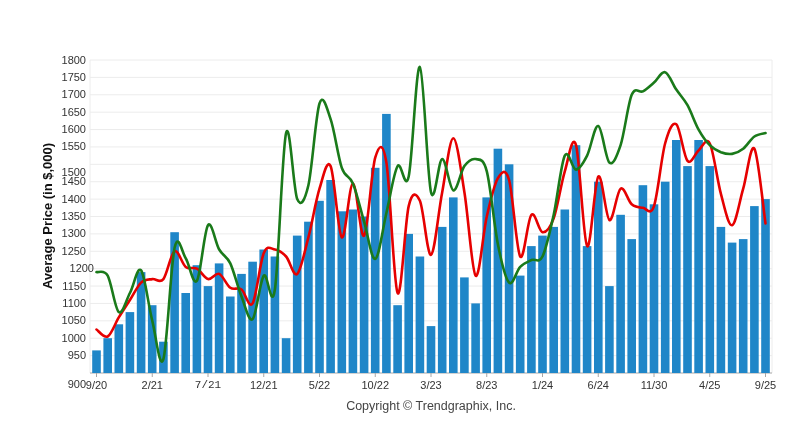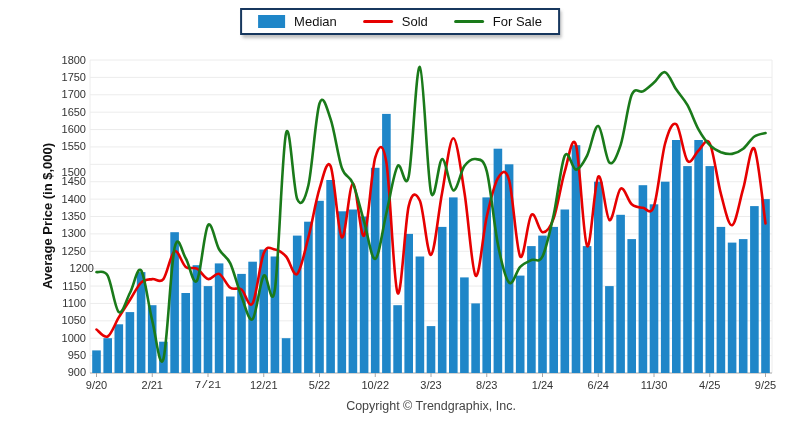--- a/index.html
+++ b/index.html
@@ -29,34 +29,20 @@
     position:absolute; top:399px; left:90px; width:682px;
     text-align:center; font-size:12.5px; color:#444;
   }
   svg.chart { position:absolute; left:0; top:0; }
 </style>
 </head>
 <body>
 
 <div class="stage">
 
-  <div class="legend" style="border-color: rgb(23, 55, 94);">
-    <div class="legend-item">
-      <span class="swatch" style="background: rgb(31, 134, 200);"></span>
-      <span>Median</span>
-    </div>
-    <div class="legend-item">
-      <span class="line-swatch" id="sold-swatch" style="background: rgb(230, 0, 0);"></span>
-      <span>Sold</span>
-    </div>
-    <div class="legend-item">
-      <span class="line-swatch" id="forsale-swatch" style="background: rgb(26, 122, 26);"></span>
-      <span>For Sale</span>
-    </div>
-  </div>
 
   <div class="y-title">Average Price (in $,000)</div>
 
   <svg id="chart-svg" class="chart" width="800" height="434" viewBox="0 0 800 434">
       <defs>
         <clipPath id="plotclip">
           <rect x="86" y="54" width="692" height="322"></rect>
         </clipPath>
       </defs>
       <line x1="90" y1="355.6111111111111" x2="772" y2="355.6111111111111" stroke="#ECECEC" stroke-width="1"></line>
@@ -152,21 +138,21 @@
       <rect x="716.6" y="226.9" width="8.6" height="146.1" fill="#1F86C8"></rect>
       <rect x="727.8" y="242.6" width="8.6" height="130.4" fill="#1F86C8"></rect>
       <rect x="738.9" y="239.1" width="8.6" height="133.9" fill="#1F86C8"></rect>
       <rect x="750.1" y="206.1" width="8.6" height="166.9" fill="#1F86C8"></rect>
       <rect x="761.2" y="199.1" width="8.6" height="173.9" fill="#1F86C8"></rect>
       <path d="M96.5,329.5C98.4,330.7 103.9,338.5 107.7,336.5C111.4,334.5 115.1,323.4 118.8,317.4C122.5,311.3 126.2,305.8 129.9,300.0C133.7,294.2 137.4,286.1 141.1,282.6C144.8,279.1 148.5,279.7 152.3,279.1C156.0,278.5 159.7,283.7 163.4,279.1C167.1,274.5 170.8,253.3 174.6,251.3C178.3,249.2 182.0,264.0 185.7,266.9C189.4,269.8 193.1,266.6 196.9,268.7C200.6,270.7 204.3,278.2 208.0,279.1C211.7,280.0 215.4,272.4 219.2,273.9C222.9,275.3 226.6,285.2 230.3,287.8C234.0,290.4 237.7,286.9 241.5,289.5C245.2,292.1 248.9,309.5 252.6,303.4C256.3,297.4 260.0,262.0 263.8,253.0C267.5,244.0 271.2,249.0 274.9,249.5C278.6,250.1 282.3,252.4 286.1,256.5C289.8,260.6 293.5,277.1 297.2,273.9C300.9,270.7 304.6,251.6 308.4,237.4C312.1,223.2 315.8,200.6 319.5,188.7C323.2,176.8 326.9,158.0 330.6,166.1C334.4,174.2 338.1,234.5 341.8,237.4C345.5,240.3 349.2,183.8 352.9,183.5C356.7,183.2 360.4,240.0 364.1,235.6C367.8,231.3 371.5,169.5 375.3,157.4C379.0,145.2 382.7,140.0 386.4,162.6C390.1,185.2 393.8,285.8 397.6,293.0C401.3,300.3 405.0,221.4 408.7,206.1C412.4,190.7 416.1,192.7 419.9,200.8C423.6,209.0 427.3,256.2 431.0,254.8C434.7,253.3 438.4,211.6 442.2,192.2C445.9,172.7 449.6,138.3 453.3,138.3C457.0,138.3 460.7,169.3 464.4,192.2C468.2,215.1 471.9,271.6 475.6,275.6C479.3,279.7 483.0,232.7 486.8,216.5C490.5,200.3 494.2,184.3 497.9,178.2C501.6,172.2 505.3,166.9 509.1,180.0C512.8,193.0 516.5,250.7 520.2,256.5C523.9,262.3 527.6,218.8 531.4,214.8C535.1,210.7 538.8,231.6 542.5,232.2C546.2,232.7 549.9,228.4 553.7,218.2C557.4,208.1 561.1,183.5 564.8,171.3C568.5,159.1 572.2,132.7 576.0,145.2C579.7,157.7 583.4,240.8 587.1,246.1C590.8,251.3 594.5,180.9 598.3,176.5C602.0,172.2 605.7,217.9 609.4,220.0C613.1,222.0 616.8,191.3 620.6,188.7C624.3,186.1 628.0,201.1 631.7,204.3C635.4,207.5 639.1,207.5 642.9,207.8C646.6,208.1 650.3,216.8 654.0,206.1C657.7,195.3 661.4,157.1 665.1,143.5C668.9,129.8 672.6,121.4 676.3,124.3C680.0,127.2 683.7,156.5 687.5,160.9C691.2,165.2 694.9,153.3 698.6,150.4C702.3,147.5 706.0,136.2 709.8,143.5C713.5,150.7 717.2,180.3 720.9,193.9C724.6,207.5 728.3,226.1 732.1,225.2C735.8,224.3 739.5,201.4 743.2,188.7C746.9,175.9 750.6,142.9 754.4,148.7C758.1,154.5 763.6,211.0 765.5,223.5" fill="none" stroke="#E60000" stroke-width="2.6" stroke-linecap="round" clip-path="url(#plotclip)"></path>
       <path d="M96.5,272.1C98.4,272.7 103.9,269.0 107.7,275.6C111.4,282.3 115.1,309.2 118.8,312.1C122.5,315.0 126.2,300.0 129.9,293.0C133.7,286.1 137.4,265.8 141.1,270.4C144.8,275.0 148.5,306.1 152.3,320.8C156.0,335.6 159.7,371.3 163.4,359.1C167.1,346.9 170.8,264.6 174.6,247.8C178.3,231.0 182.0,252.7 185.7,258.2C189.4,263.7 193.1,286.3 196.9,280.8C200.6,275.3 204.3,230.4 208.0,225.2C211.7,220.0 215.4,243.2 219.2,249.5C222.9,255.9 226.6,255.6 230.3,263.4C234.0,271.3 237.7,287.2 241.5,296.5C245.2,305.8 248.9,322.6 252.6,319.1C256.3,315.6 260.0,280.5 263.8,275.6C267.5,270.7 271.2,313.3 274.9,289.5C278.6,265.8 282.3,148.1 286.1,133.0C289.8,118.0 293.5,190.4 297.2,199.1C300.9,207.8 304.6,201.1 308.4,185.2C312.1,169.3 315.8,114.5 319.5,103.5C323.2,92.5 326.9,108.4 330.6,119.1C334.4,129.8 338.1,157.1 341.8,167.8C345.5,178.5 349.2,174.5 352.9,183.5C356.7,192.4 360.4,209.1 364.1,221.7C367.8,234.3 371.5,260.4 375.3,258.9C379.0,257.5 382.7,228.5 386.4,213.0C390.1,197.5 393.8,172.2 397.6,166.1C401.3,160.0 405.0,193.0 408.7,176.5C412.4,160.0 416.1,64.3 419.9,67.0C423.6,69.6 427.3,176.8 431.0,192.2C434.7,207.5 438.4,159.4 442.2,159.1C445.9,158.8 449.6,189.3 453.3,190.4C457.0,191.6 460.7,171.3 464.4,166.1C468.2,160.9 471.9,158.2 475.6,159.1C479.3,160.0 483.0,157.1 486.8,171.3C490.5,185.5 494.2,225.8 497.9,244.3C501.6,262.9 505.3,278.8 509.1,282.6C512.8,286.3 516.5,270.7 520.2,266.9C523.9,263.2 527.6,261.7 531.4,260.0C535.1,258.2 538.8,264.0 542.5,256.5C546.2,249.0 549.9,231.6 553.7,214.8C557.4,198.0 561.1,163.2 564.8,155.6C568.5,148.1 572.2,169.6 576.0,169.6C579.7,169.6 583.4,162.9 587.1,155.6C590.8,148.4 594.5,124.9 598.3,126.1C602.0,127.2 605.7,159.4 609.4,162.6C613.1,165.8 616.8,156.5 620.6,145.2C624.3,133.9 628.0,103.8 631.7,94.8C635.4,85.8 639.1,93.3 642.9,91.3C646.6,89.3 650.3,85.8 654.0,82.6C657.7,79.4 661.4,71.0 665.1,72.2C668.9,73.3 672.6,84.1 676.3,89.6C680.0,95.1 683.7,98.5 687.5,105.2C691.2,111.9 694.9,122.9 698.6,129.6C702.3,136.2 706.0,141.4 709.8,145.2C713.5,149.0 717.2,150.7 720.9,152.2C724.6,153.6 728.3,154.5 732.1,153.9C735.8,153.3 739.5,151.6 743.2,148.7C746.9,145.8 750.6,139.1 754.4,136.5C758.1,133.9 763.6,133.6 765.5,133.0" fill="none" stroke="#1A7A1A" stroke-width="2.6" stroke-linecap="round" clip-path="url(#plotclip)"></path>
     </svg>
 
   <div id="y-labels">
-      <div class="y-label" style="left: 50px; top: 366px;">900</div>
+      <div class="y-label" style="left: 50px; top: 378px;">900</div>
       <div class="y-label" style="left: 50px; top: 349.111px;">950</div>
       <div class="y-label" style="left: 50px; top: 331.722px;">1000</div>
       <div class="y-label" style="left: 50px; top: 314.333px;">1050</div>
       <div class="y-label" style="left: 50px; top: 296.944px;">1100</div>
       <div class="y-label" style="left: 50px; top: 279.556px;">1150</div>
       <div class="y-label" style="left: 58px; top: 262.167px;">1200</div>
       <div class="y-label" style="left: 50px; top: 244.778px;">1250</div>
       <div class="y-label" style="left: 50px; top: 227.389px;">1300</div>
       <div class="y-label" style="left: 50px; top: 210px;">1350</div>
       <div class="y-label" style="left: 50px; top: 192.611px;">1400</div>

